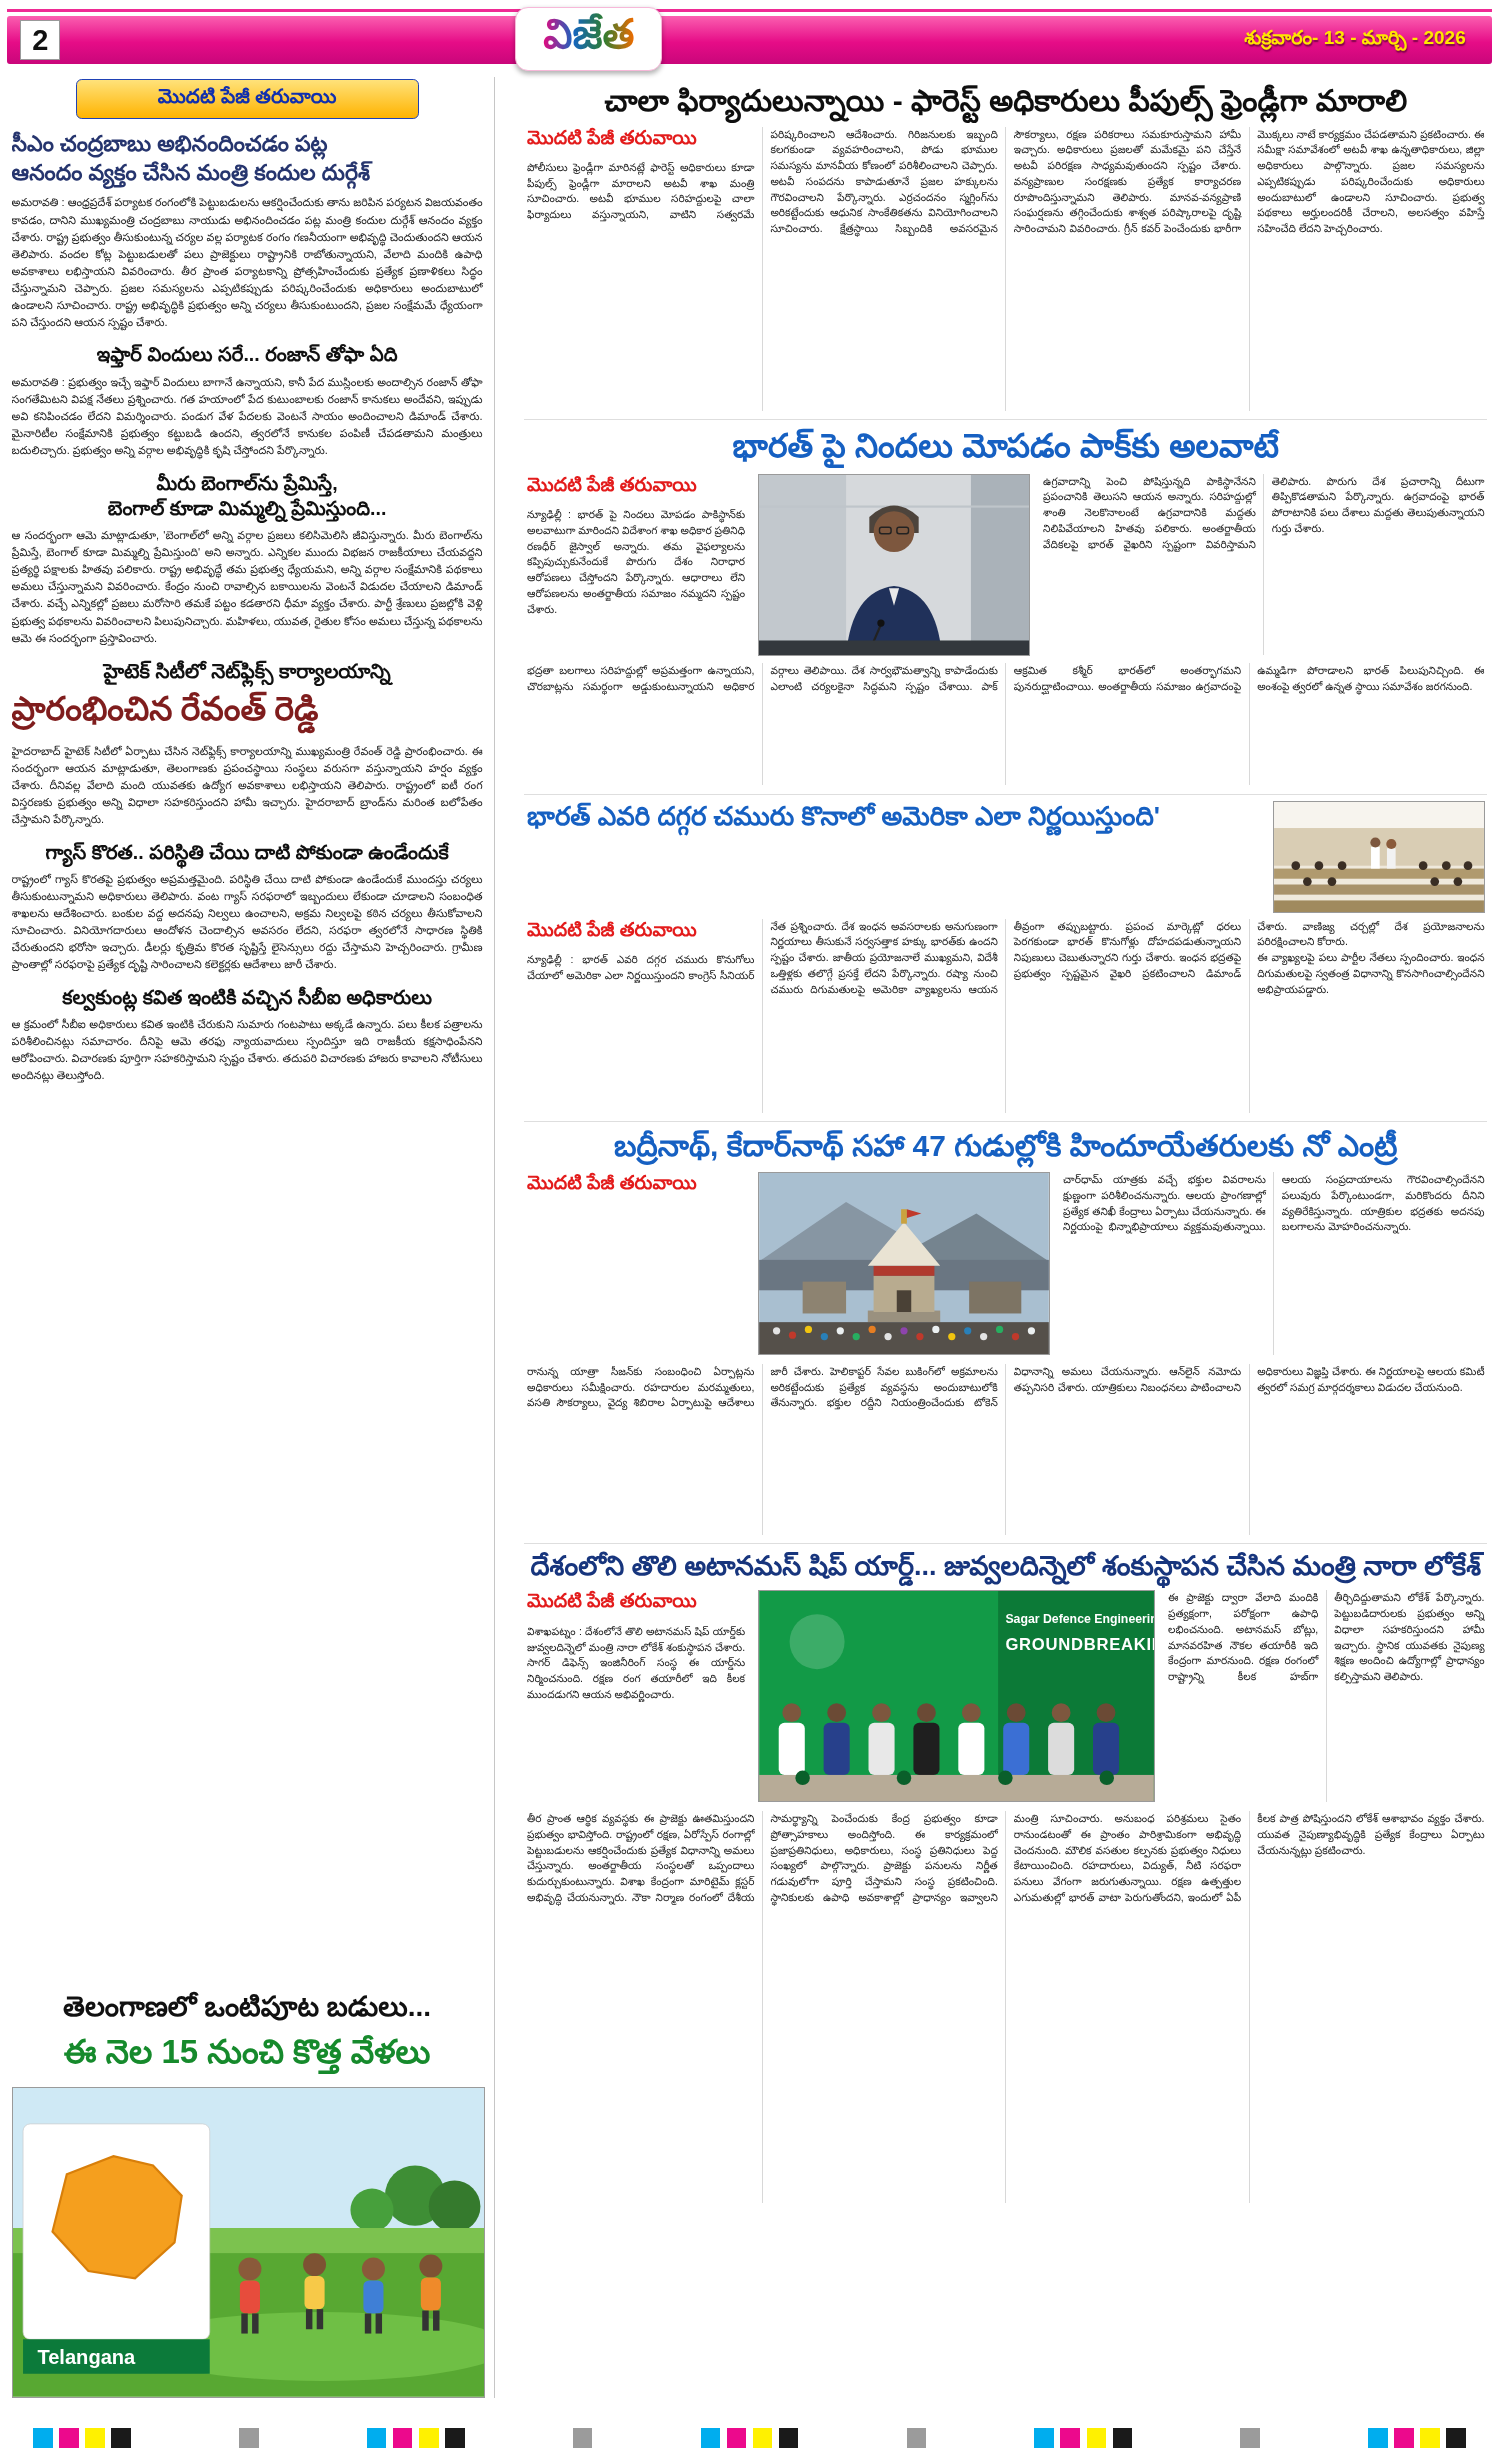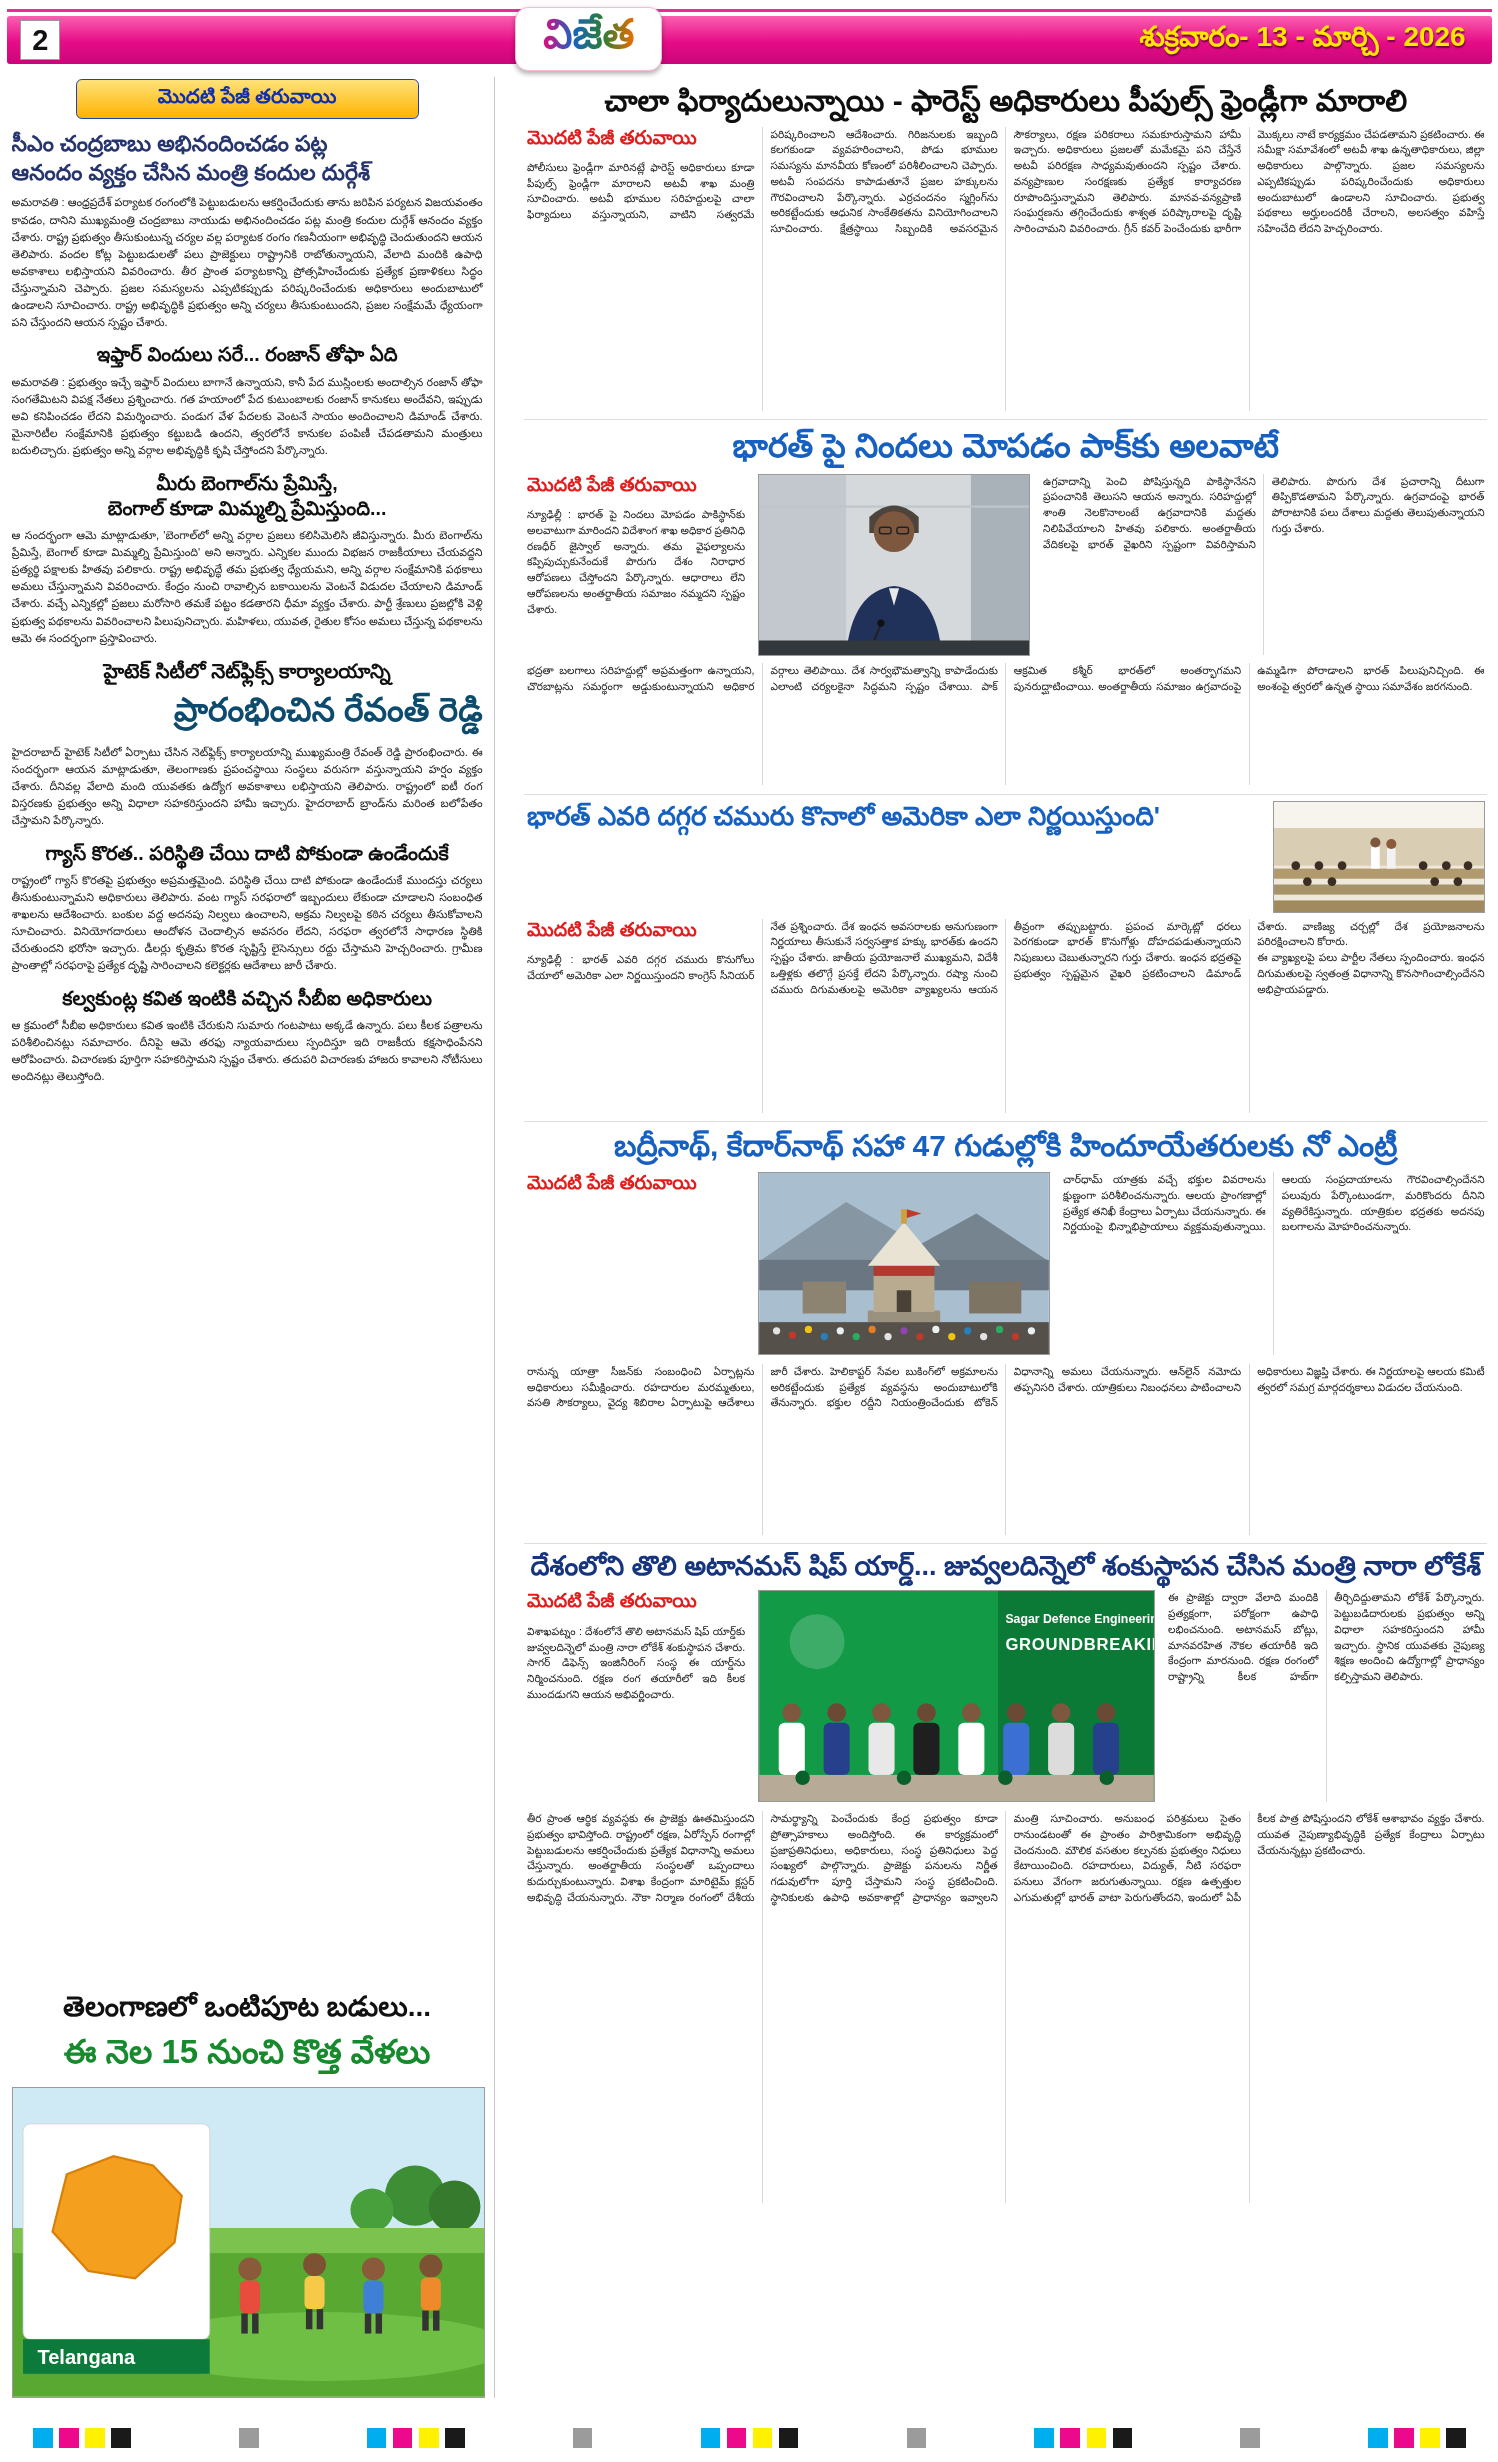--- a/index.html
+++ b/index.html
@@ -11,36 +11,36 @@
             background:linear-gradient(180deg,#fb5fb0 0%,#e60c87 55%,#c9067a 100%);
             display:flex;align-items:center;border-radius:2.9px;}
   .pagenum-box{width:38px;height:38px;background:#ffffff;border:0.7px solid #999;margin-left:13px;
                display:flex;align-items:center;justify-content:center;font-size:29px;font-weight:bold;color:#111;}
   .logo-plate{position:absolute;left:508px;top:-8.7px;width:145px;height:62px;background:#ffffff;
               border:1.5px solid #f7b8d9;border-radius:13px;display:flex;align-items:center;justify-content:center;
               box-shadow:0 2.2px 5.8px rgba(0,0,0,.3);}
   .logo-text{font-size:41px;font-weight:bold;color:#e4097f;
              -webkit-background-clip:text;background-clip:text;}
   .logo-text.grad{color:transparent;}
-  .date-line{margin-left:auto;margin-right:26px;color:#ffe600;font-size:28px;font-weight:bold;
+  .date-line{margin-left:auto;margin-right:26px;color:#ffe600;font-size:19px;font-weight:bold;
              text-shadow:0.7px 1.5px 1.5px #7a0346;}
   
   .content{position:absolute;top:77px;left:11.6px;right:11.6px;bottom:64px;display:flex;gap:29px;}
   .left-col{width:471px;flex:none;border-right:0.7px solid #c6c6c6;padding-right:11.6px;
             display:flex;flex-direction:column;overflow:hidden;}
   .main-col{flex:1;min-width:0;display:flex;flex-direction:column;overflow:hidden;}
   
   .cont-box{width:341px;margin:1.5px auto 10px;background:linear-gradient(180deg,#ffe27a,#ffb300);
             border:1.5px solid #1f41b5;border-radius:5.8px;color:#102fae;font-weight:bold;font-size:20px;
             text-align:center;padding:5px 0;}
   .lead-head{font-size:22px;font-weight:bold;color:#26356e;text-align:left;line-height:1.3;margin:1.5px 0 7.3px;}
   .subhead{font-size:19.6px;font-weight:bold;color:#111;text-align:center;line-height:1.3;margin:11.6px 0 5.8px;}
   .left-col .bodytext{font-size:11px;line-height:1.55;text-align:justify;color:#161616;}
   .netflix-kicker{font-size:20px;font-weight:bold;color:#111;text-align:center;margin-top:13px;}
-  .netflix-head{font-size:33px;font-weight:bold;color:#0c4a6e;text-align:right;margin:2.9px 0 7.3px;}
+  .netflix-head{font-size:33px;font-weight:bold;color:#7f1d1d;text-align:left;margin:2.9px 0 7.3px;font-family:Liberation Serif, serif;}
   .schools-block{margin-top:auto;}
   .schools-sub{font-size:28px;font-weight:bold;color:#111;text-align:center;margin:7.3px 0 2.9px;}
   .schools-head{font-size:33px;font-weight:bold;color:#168a2c;text-align:center;margin:0 0 8.7px;}
   .photo-frame{border:0.7px solid #9a9a9a;overflow:hidden;background:#eee;flex:none;}
   .left-photo{width:100%;}
   .left-photo svg{width:100%;height:auto;display:block;}
   
   .art{padding:5.8px 2.9px 8.7px;border-bottom:0.7px solid #dedede;}
   .art:last-child{border-bottom:none;flex:1;}
   .art h1{margin:0 0 7.3px;line-height:1.22;font-weight:bold;}

